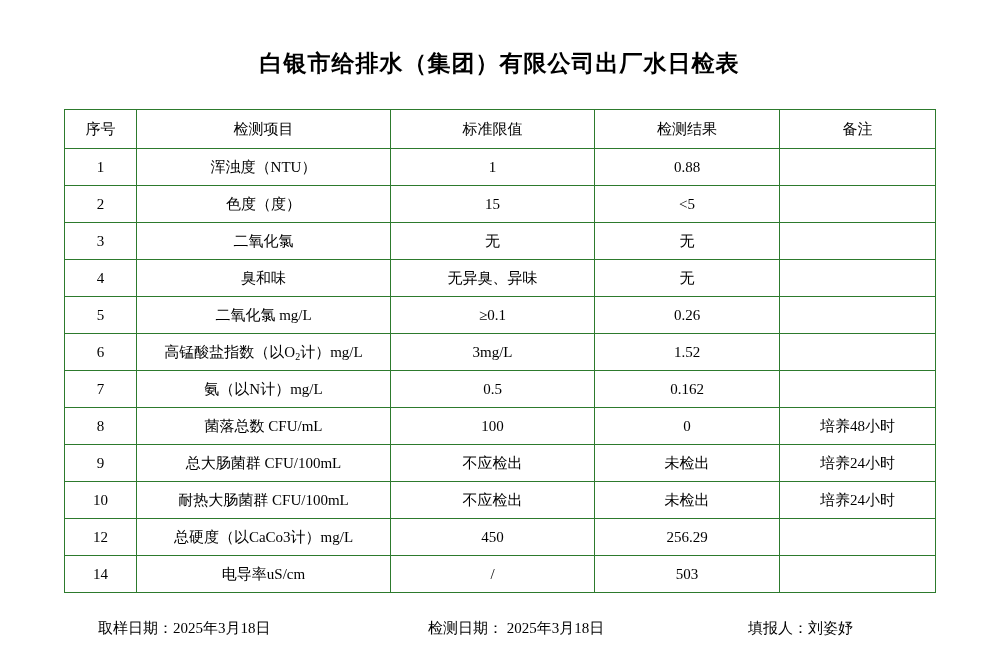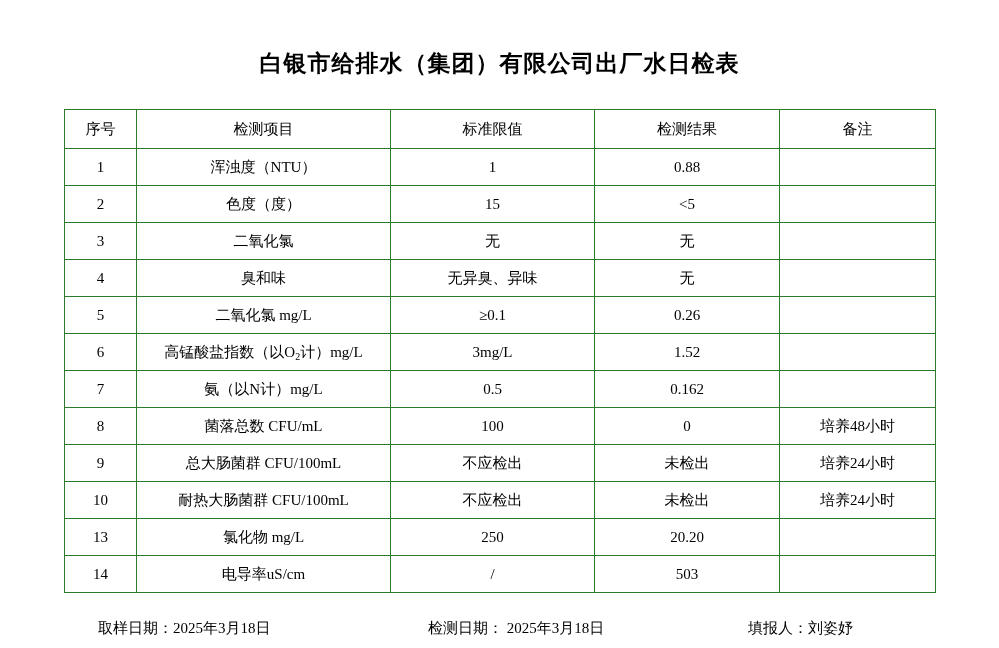--- a/index.html
+++ b/index.html
@@ -171,24 +171,24 @@
           <td class="cell-note">培养24小时</td>
         </tr>
         <tr>
           <td class="cell-no">10</td>
           <td class="cell-item">耐热大肠菌群 CFU/100mL</td>
           <td class="cell-limit">不应检出</td>
           <td class="cell-result">未检出</td>
           <td class="cell-note">培养24小时</td>
         </tr>
         <tr>
-          <td class="cell-no">13</td>
-          <td class="cell-item">氯化物 mg/L</td>
-          <td class="cell-limit">250</td>
-          <td class="cell-result">20.20</td>
+          <td class="cell-no">12</td>
+          <td class="cell-item">总硬度（以CaCo3计）mg/L</td>
+          <td class="cell-limit">450</td>
+          <td class="cell-result">256.29</td>
           <td class="cell-note"></td>
         </tr>
         <tr>
           <td class="cell-no">14</td>
           <td class="cell-item">电导率uS/cm</td>
           <td class="cell-limit">/</td>
           <td class="cell-result">503</td>
           <td class="cell-note"></td>
         </tr>
       </tbody>

